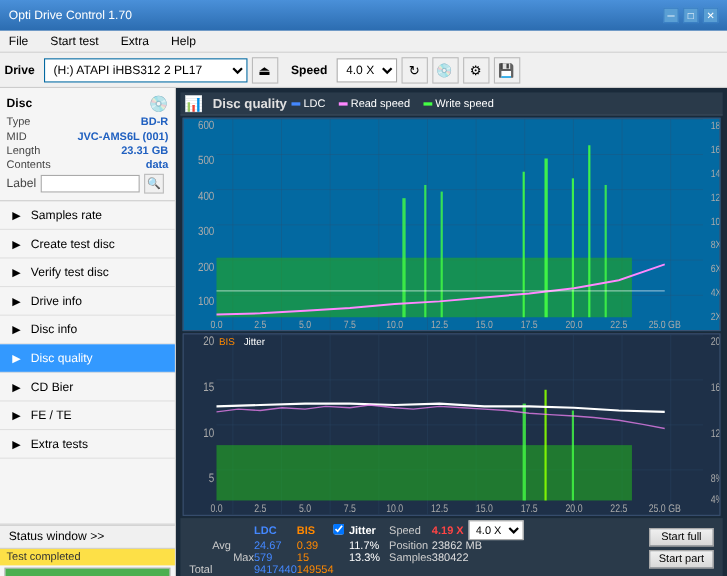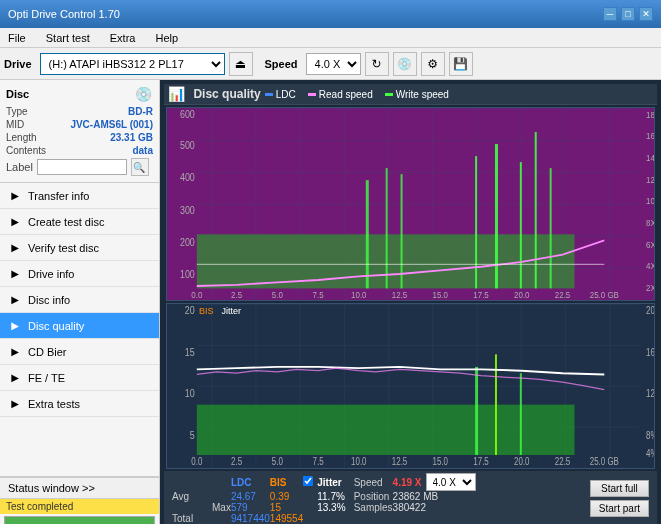--- a/index.html
+++ b/index.html
@@ -212,21 +212,21 @@
       display: flex;
       flex-direction: column;
       gap: 2px;
       padding: 2px;
     }
 
     
     .chart-top {
       flex: 1;
       position: relative;
-      background: #701a75;
+      background: #0369a1;
       border: 1px solid #3a5070;
     }
     .chart-bottom {
       flex: 0.85;
       position: relative;
       background: #1e3048;
       border: 1px solid #3a5070;
     }
 
     .chart-svg { width: 100%; height: 100%; }
@@ -327,21 +327,21 @@
       <div class="label-row">
         <span class="disc-row-label">Label</span>
         <input class="label-input" type="text" style="">
         <div class="label-btn">🔍</div>
       </div>
     </div>
 
     <div class="nav-menu">
       <div class="nav-item">
         <span class="nav-icon">▶</span>
-        <span>Transfer info</span>
+        <span>Samples rate</span>
       </div>
       <div class="nav-item">
         <span class="nav-icon">▶</span>
         <span>Create test disc</span>
       </div>
       <div class="nav-item">
         <span class="nav-icon">▶</span>
         <span>Verify test disc</span>
       </div>
       <div class="nav-item">
@@ -526,21 +526,21 @@
             <td style="padding:0 12px 0 0; color:white; font-weight:bold;">Jitter</td>
             <td style="padding:0 4px 0 0; color:#ccc;">Speed</td>
             <td style="color:#ff4444; font-weight:bold;">4.19 X</td>
             <td style="padding:0 4px;">
               <select class="speed-select-small">
                 <option>4.0 X</option>
               </select>
             </td>
           </tr>
           <tr>
-            <td style="color:#ccc;">Avg</td>
+            <td style="color:#ccc;text-align:center;">Avg</td>
             <td style="color:#4488ff;">24.67</td>
             <td style="color:#ff8800;">0.39</td>
             <td></td>
             <td style="color:white;">11.7%</td>
             <td style="color:#ccc;">Position</td>
             <td colspan="2" style="color:#ddd;">23862 MB</td>
           </tr>
           <tr>
             <td style="color:#ccc;padding-left:40px;">Max</td>
             <td style="color:#4488ff;">579</td>

